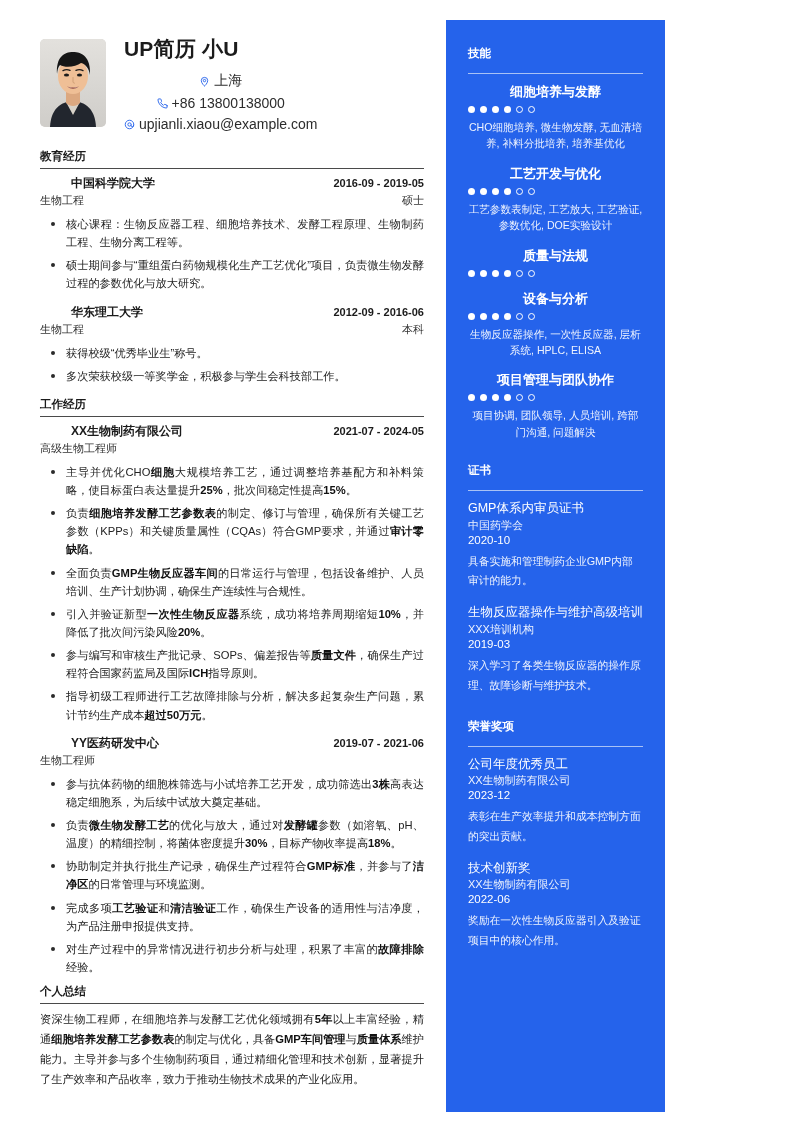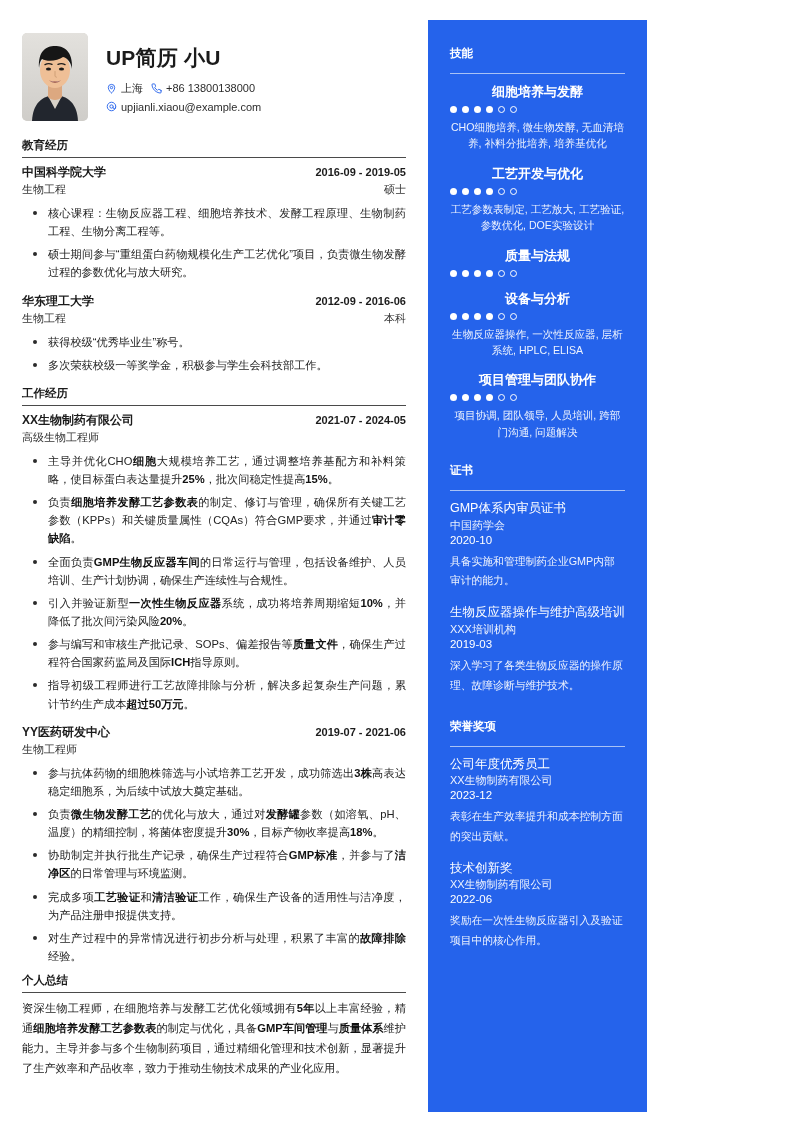--- a/index.html
+++ b/index.html
@@ -10,21 +10,21 @@
     -webkit-font-smoothing: antialiased;
   }
   .page {
     position: relative;
     width: 800px; height: 1130px;
     background: #ffffff;
     overflow: hidden;
   }
   .sheet {
     position: absolute;
-    left: 0; top: 20px;
+    left: 18px; top: 20px;
     width: 647px; height: 1092px;
     background: #ffffff;
     display: flex;
     align-items: stretch;
   }
   
   .main-col {
     width: 533px;
     padding: 13px 22px 0 22px;
     position: relative;
@@ -50,22 +50,23 @@
     font-weight: bold;
     color: #1b1b1b;
     letter-spacing: .2px;
     margin-bottom: 9px;
   }
   .contacts {
     display: flex;
     align-items: center;
     flex-wrap: wrap;
     gap: 5px 8px;
-    font-size: 11px;
+    font-size: 14px;
     color: #2c2c2c;
+    flex-direction: column;
   }
   .contact-item { display: inline-flex; align-items: center; gap: 4px; }
   .contact-item svg { display:block; }
   .c-ico { flex: 0 0 auto; color: #2563eb; }
 
   .sec { margin-bottom: 2px; }
   .sec-title {
     font-size: 11.5px;
     font-weight: bold;
     color: #1b1b1b;
@@ -74,21 +75,21 @@
     border-bottom: 1px solid #4a4a4a;
   }
   .entry { margin-bottom: 11px; }
   .entry:last-child { margin-bottom: 4px; }
   .row {
     display: flex;
     justify-content: space-between;
     align-items: baseline;
     gap: 10px;
   }
-  .org { font-size: 12px; font-weight: bold; color: #1b1b1b; }
+  .org { font-size: 12px; font-weight: bold; color: #1b1b1b; margin-left: 31px; }
   .date { font-size: 11px; font-weight: bold; color: #1b1b1b; white-space: nowrap; }
   .role { font-size: 11px; color: #333; }
   .degree { font-size: 11px; color: #333; white-space: nowrap; }
   .row2 { margin-top: 1px; }
   ul.bullets { list-style: none; margin-top: 7px; }
   ul.bullets li {
     position: relative;
     padding-left: 26px;
     font-size: 11.2px;
     line-height: 1.62;

